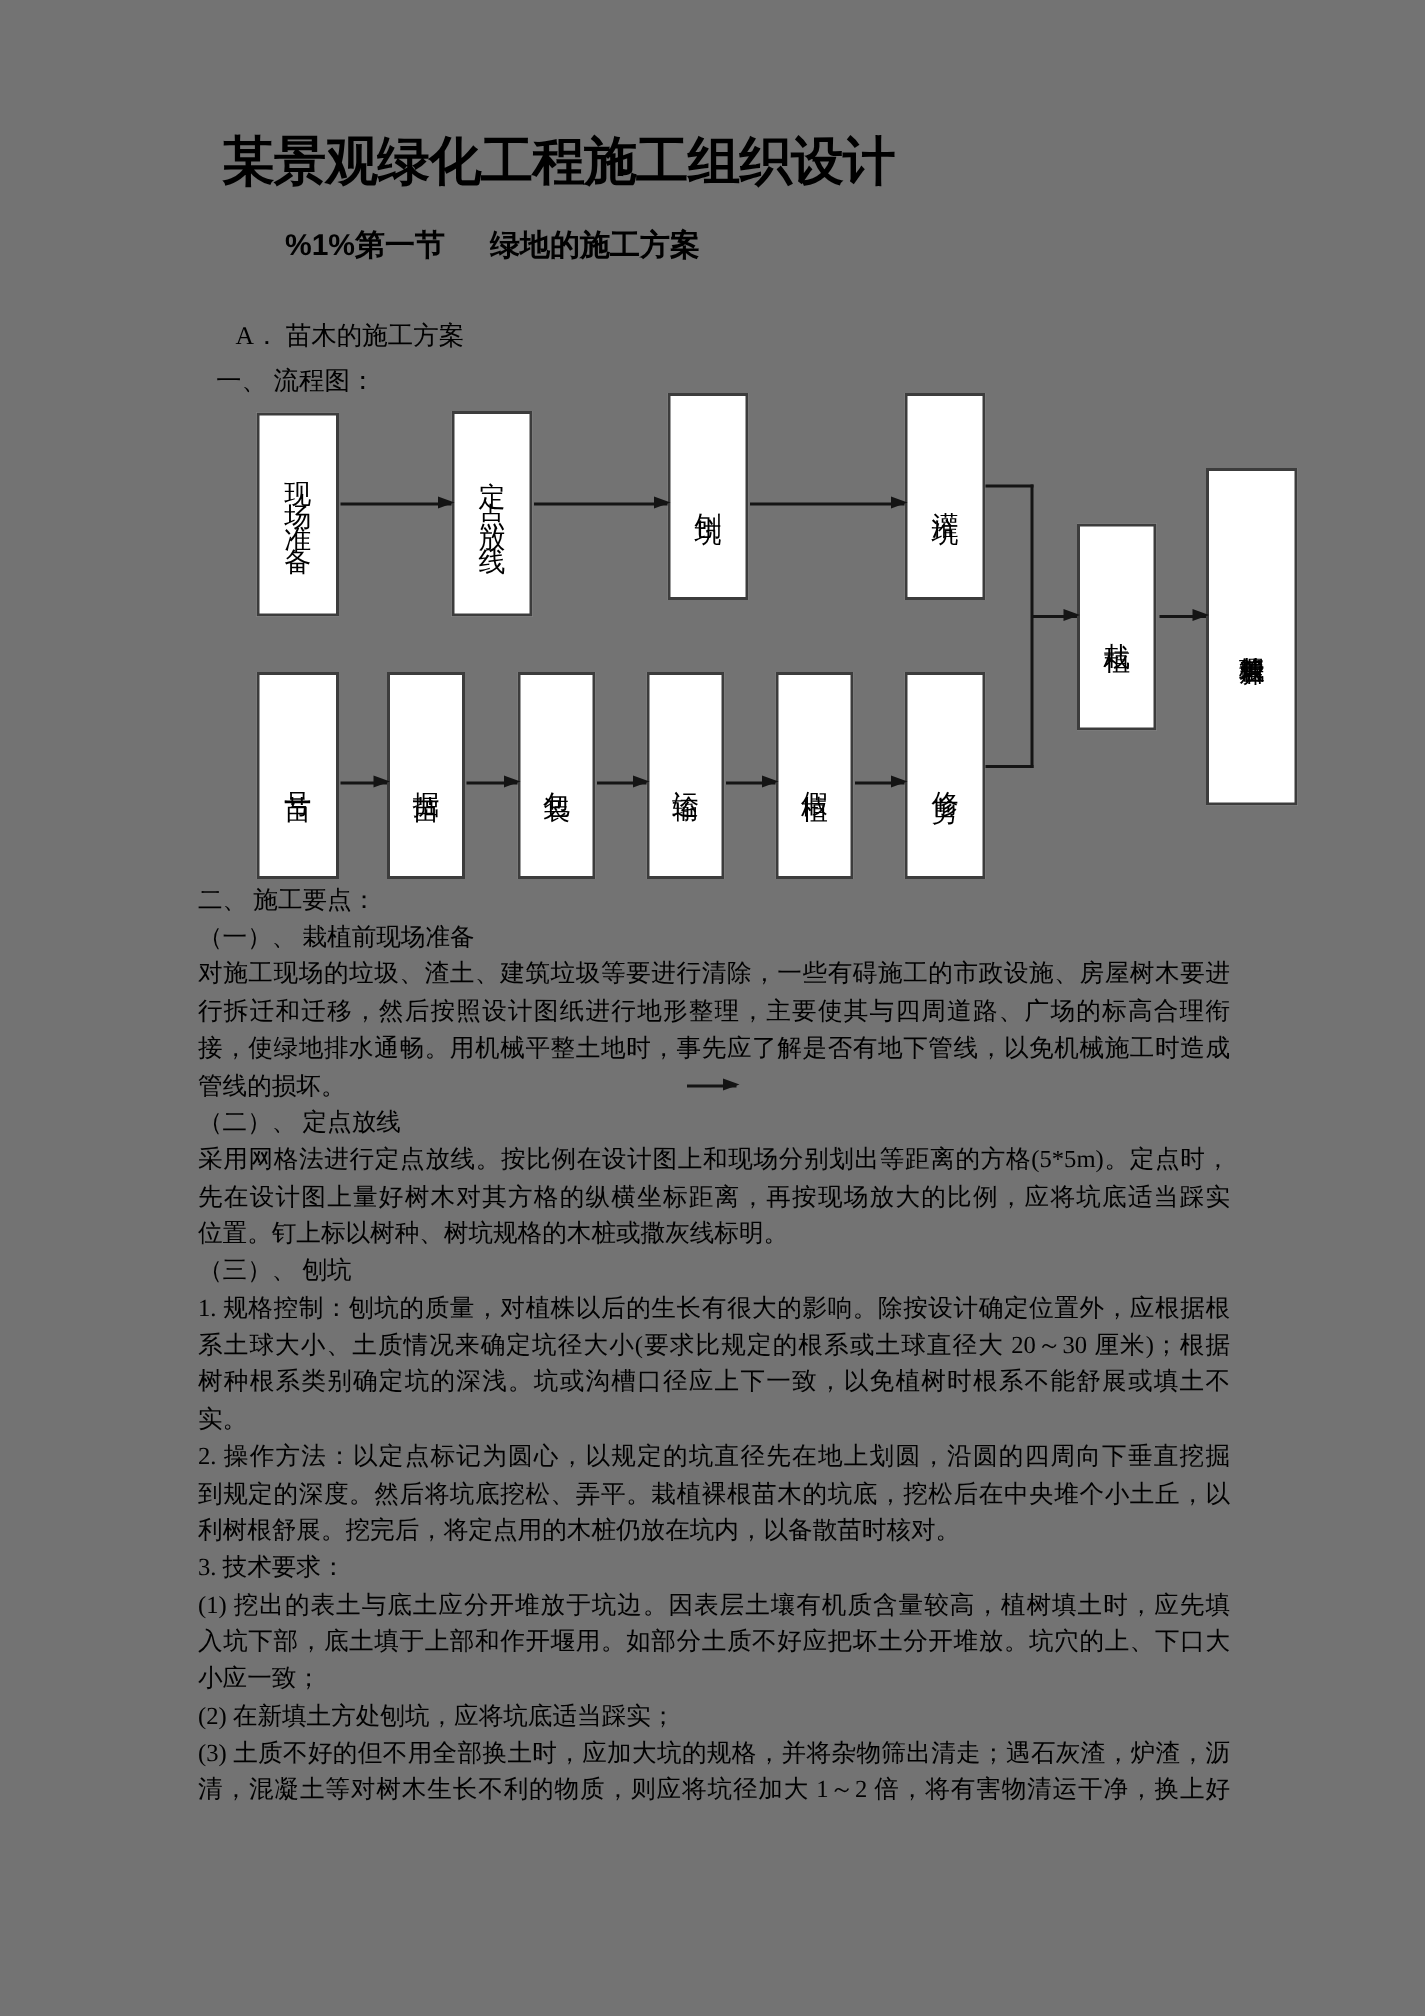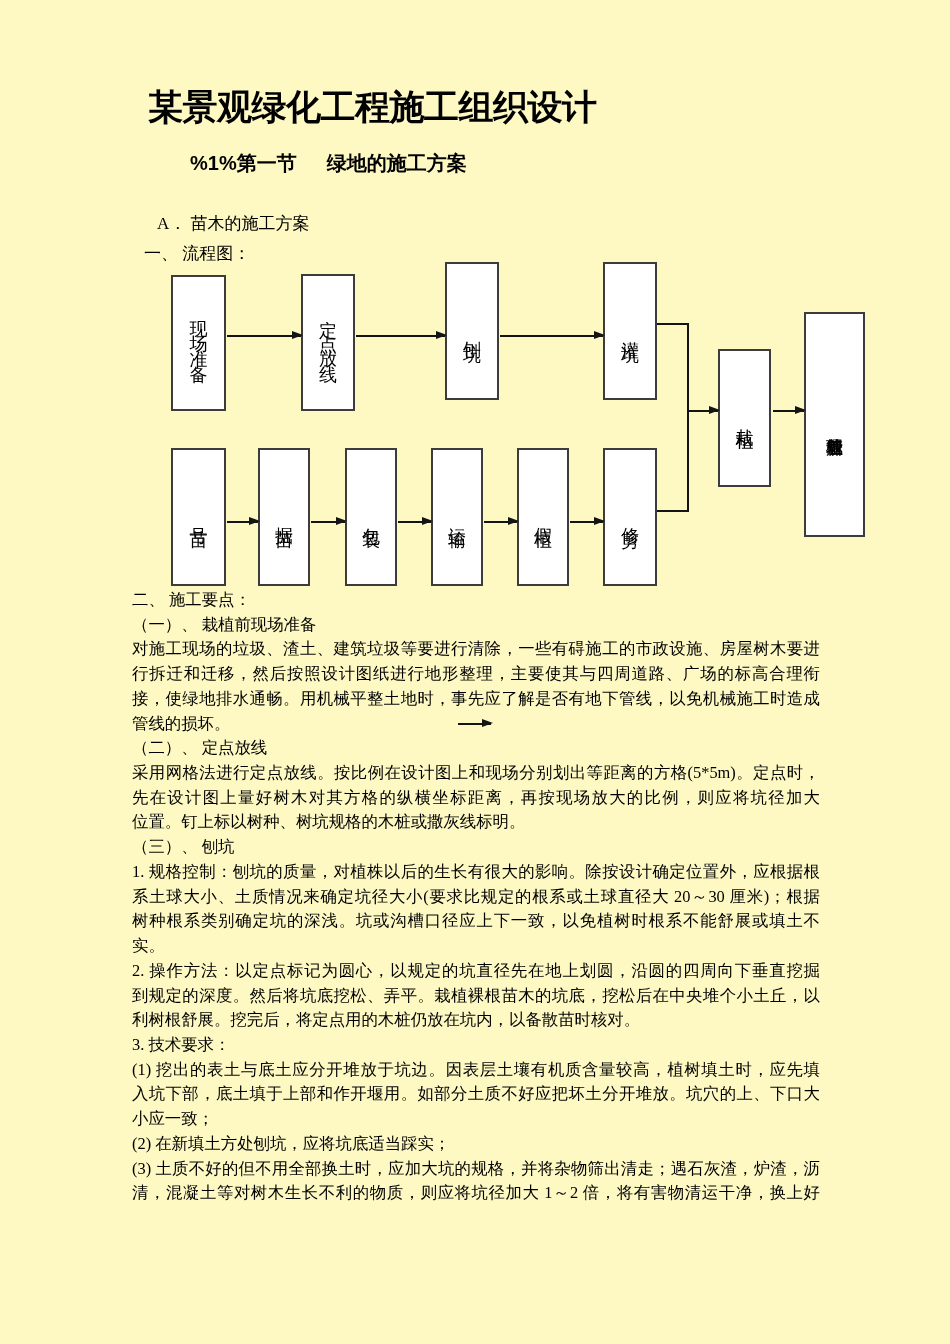--- a/index.html
+++ b/index.html
@@ -1,19 +1,19 @@
 <!DOCTYPE html>
 <html><head>
 <meta charset="utf-8">
 <style>
   * { margin:0; padding:0; box-sizing:border-box; }
   html,body { background:#e8e8e8; }
   .page {
     position:relative; width:950px; height:1344px; margin:0 auto;
-    background:#fef9c3; color:#000;
+    background:#737373; color:#000;
     font-family:"Liberation Serif","DejaVu Serif",serif;
     overflow:hidden;
   }
   .doc-title {
     position:absolute; left:148px; top:84px;
     font-size:35px; font-weight:bold; letter-spacing:-0.5px; white-space:nowrap;
   }
   .doc-subtitle {
     position:absolute; left:190px; top:150px;
     font-family:"Liberation Sans","DejaVu Sans",sans-serif;
@@ -119,21 +119,21 @@
     <div class="line">（一）、 栽植前现场准备</div>
     <div class="line j">对施工现场的垃圾、渣土、建筑垃圾等要进行清除，一些有碍施工的市政设施、房屋树木要进</div>
     <div class="line j">行拆迁和迁移，然后按照设计图纸进行地形整理，主要使其与四周道路、广场的标高合理衔</div>
     <div class="line j">接，使绿地排水通畅。用机械平整土地时，事先应了解是否有地下管线，以免机械施工时造成</div>
     <div class="line">
       <span>管线的损坏。</span>
       <span class="arrow inline-arrow"></span>
     </div>
     <div class="line">（二）、 定点放线</div>
     <div class="line j">采用网格法进行定点放线。按比例在设计图上和现场分别划出等距离的方格(5*5m)。定点时，</div>
-    <div class="line j">先在设计图上量好树木对其方格的纵横坐标距离，再按现场放大的比例，则应将坑径加大</div>
+    <div class="line j">先在设计图上量好树木对其方格的纵横坐标距离，再按现场放大的比例，应将坑底适当踩实</div>
     <div class="line">位置。钉上标以树种、树坑规格的木桩或撒灰线标明。</div>
     <div class="line">（三）、 刨坑</div>
     <div class="line j">1. 规格控制：刨坑的质量，对植株以后的生长有很大的影响。除按设计确定位置外，应根据根</div>
     <div class="line j">系土球大小、土质情况来确定坑径大小(要求比规定的根系或土球直径大 20～30 厘米)；根据</div>
     <div class="line j">树种根系类别确定坑的深浅。坑或沟槽口径应上下一致，以免植树时根系不能舒展或填土不</div>
     <div class="line">实。</div>
     <div class="line j">2. 操作方法：以定点标记为圆心，以规定的坑直径先在地上划圆，沿圆的四周向下垂直挖掘</div>
     <div class="line j">到规定的深度。然后将坑底挖松、弄平。栽植裸根苗木的坑底，挖松后在中央堆个小土丘，以</div>
     <div class="line">利树根舒展。挖完后，将定点用的木桩仍放在坑内，以备散苗时核对。</div>
     <div class="line">3. 技术要求：</div>

